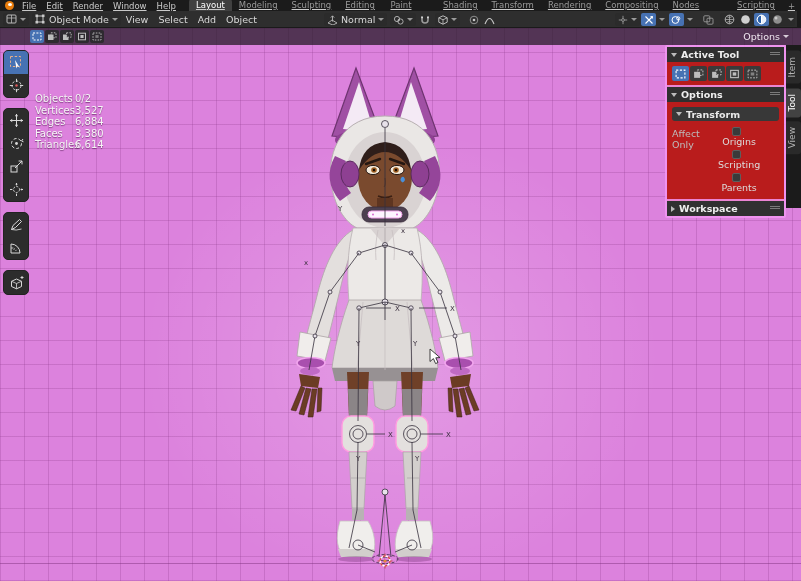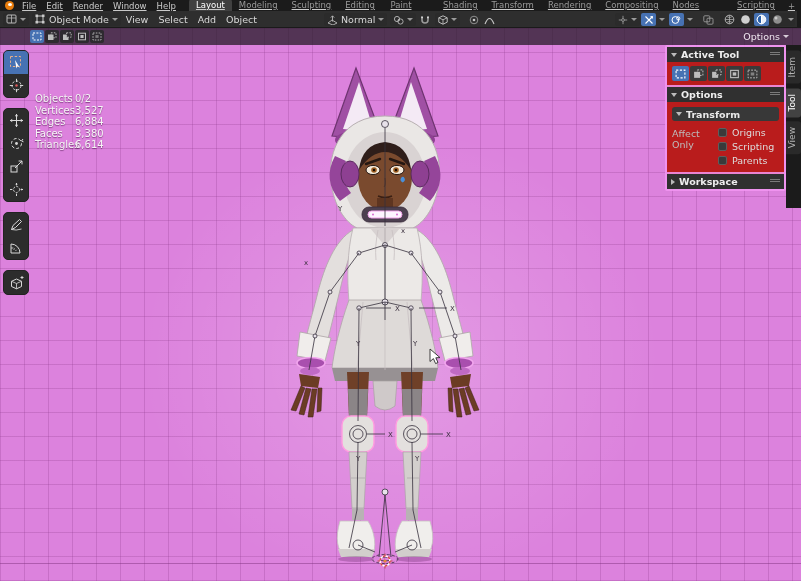--- a/index.html
+++ b/index.html
@@ -93,21 +93,21 @@
              border-left:4px solid #bbb;margin-right:4px;}
   .pbody{padding:4px 5px;}
   .tool-row{display:flex;align-items:center;margin:2px 0 5px;}
   .selbox-btn{width:20px;height:20px;background:#272727;border:1px dashed #c8702f;border-radius:2px;
               display:flex;align-items:center;justify-content:center;margin-right:7px;}
   .subhead{display:flex;align-items:center;height:14px;background:#383838;border-radius:3px;
            padding:0 4px;margin:1px 0 6px;font-weight:bold;color:#e8e8e8;}
   .affect-row{display:flex;margin-bottom:2px;}
   .affect-label{width:46px;color:#bdbdbd;padding-top:1px;}
   .cb-col{display:flex;flex-direction:column;gap:3px;}
-  .cb-row{display:flex;align-items:center;}
+  .cb-row{display:flex;align-items:center;flex-direction:column;}
   .cb{width:9px;height:9px;background:#3a3a3a;border:1px solid #5e5e5e;border-radius:2px;
       margin-right:5px;}
 
   
   .side-tabs{position:absolute;right:0;top:45px;width:15px;height:163px;background:#1b1b1b;
              z-index:26;display:flex;flex-direction:column;align-items:stretch;padding-top:4px;}
   .stab{writing-mode:vertical-rl;transform:rotate(180deg);font-size:9px;color:#b5b5b5;
         background:#2a2a2a;margin:2px 0;padding:6px 1px;border-radius:3px 0 0 3px;
         text-align:center;}
   .stab.active{background:#424242;color:#fff;}

